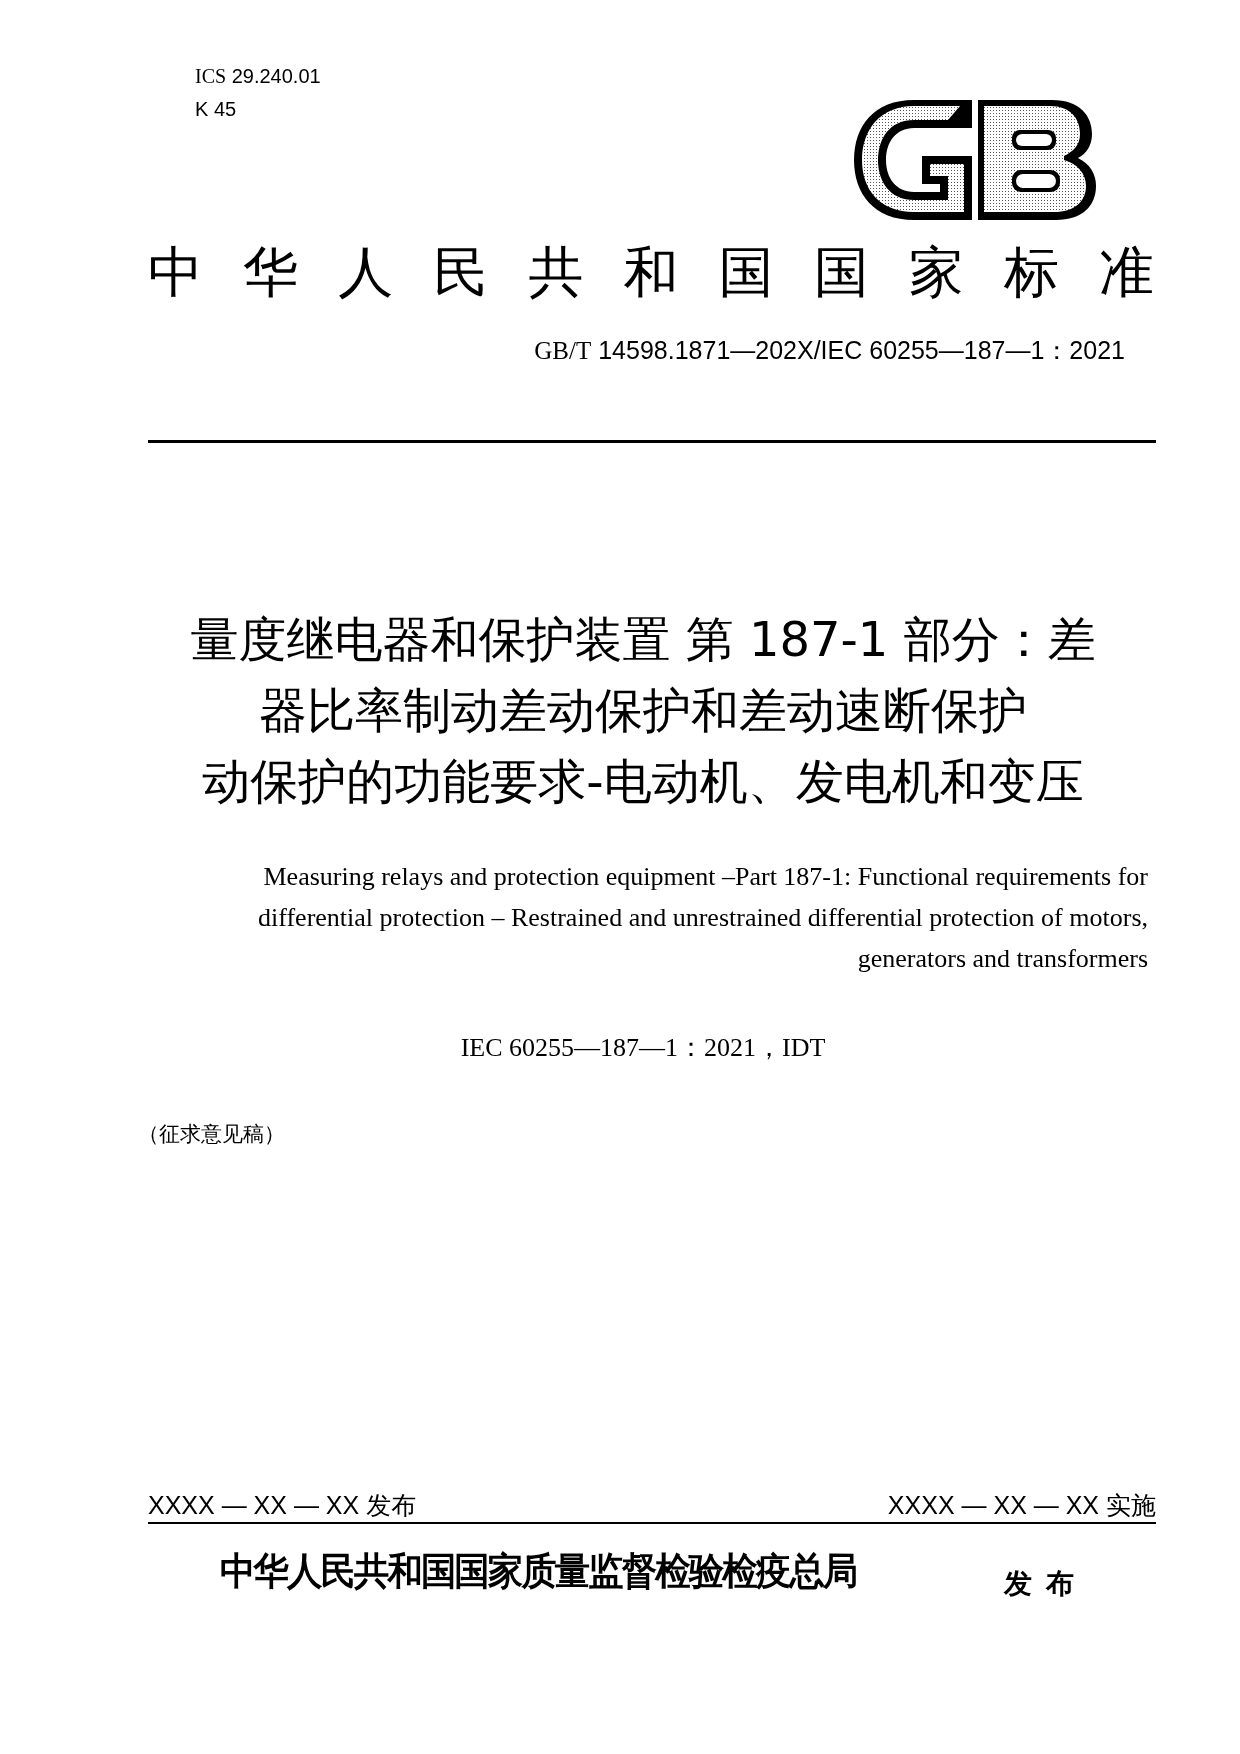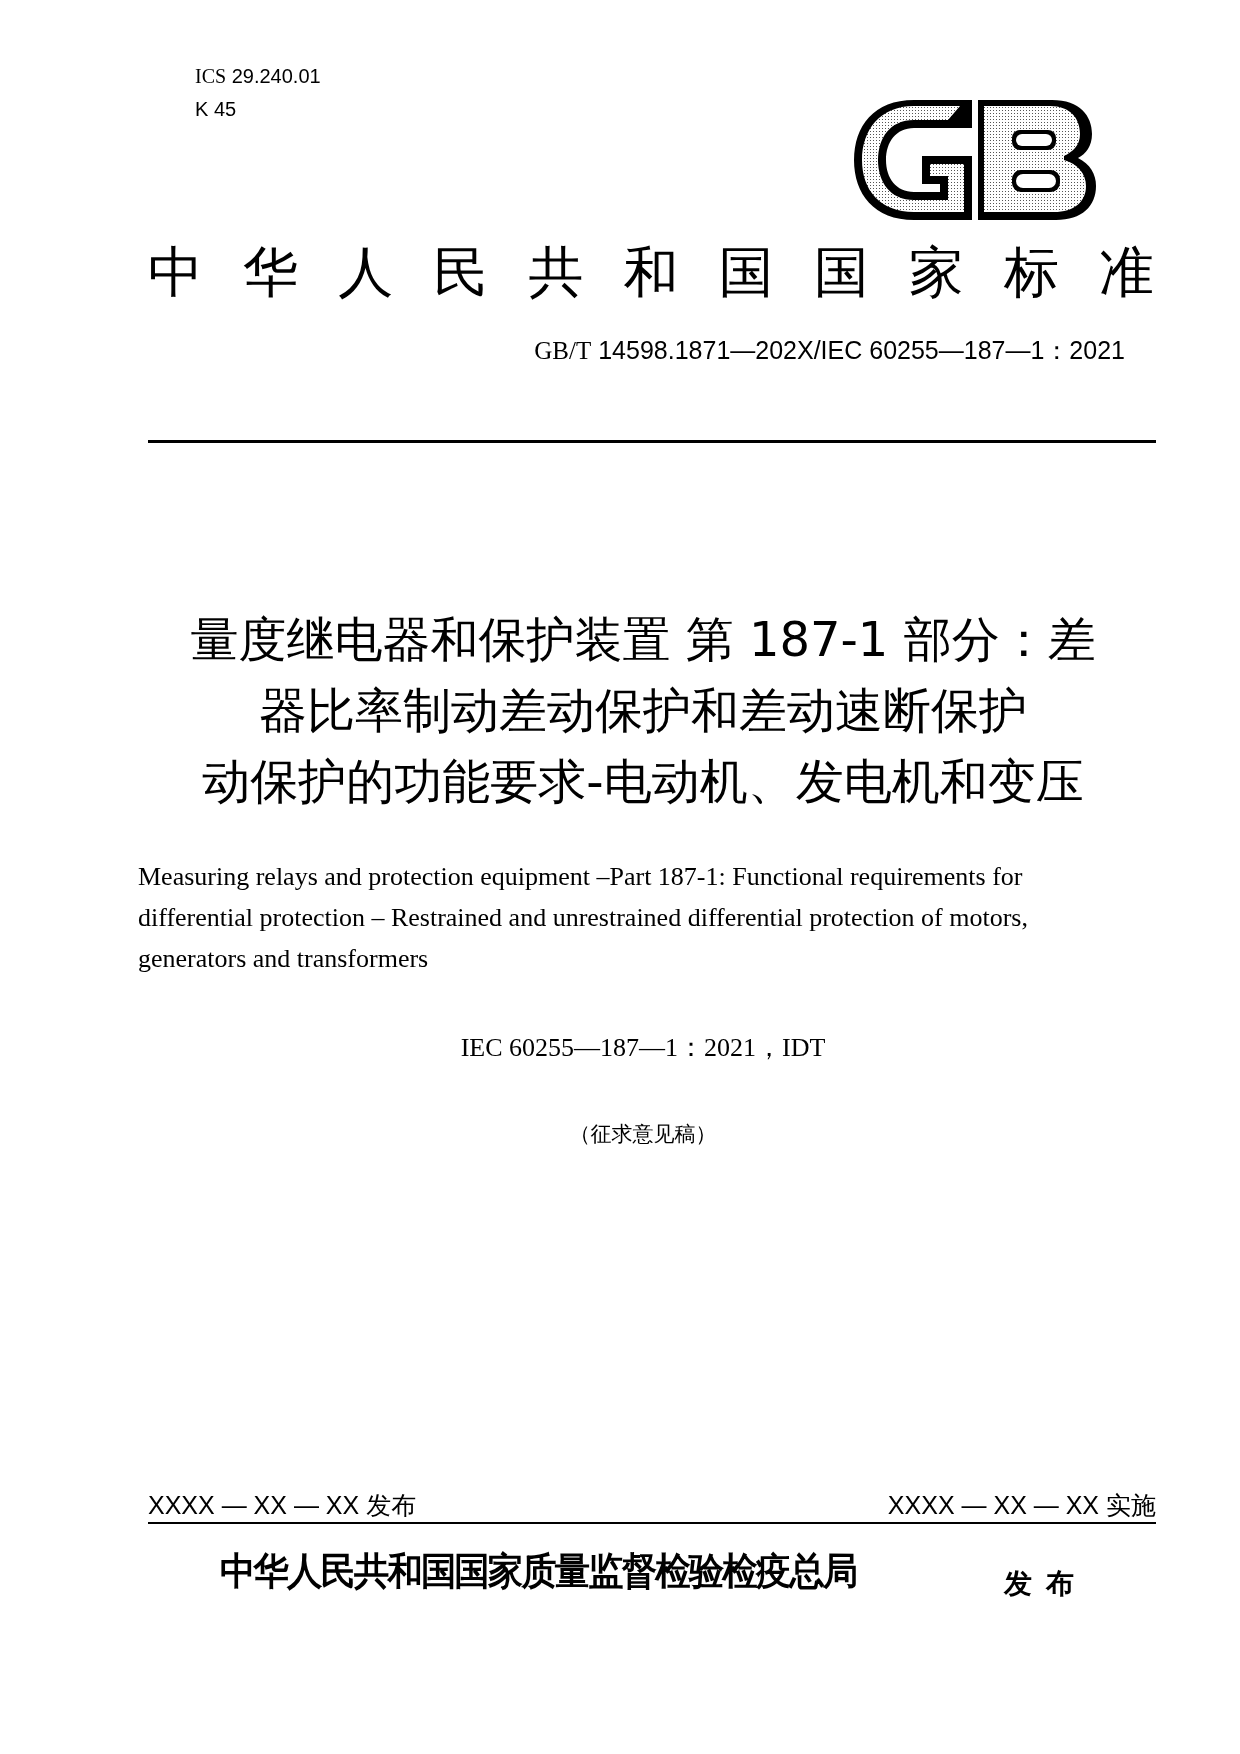--- a/index.html
+++ b/index.html
@@ -10,25 +10,25 @@
   #ics { top: 64px; }
   #ccs { top: 97px; }
   #gb-logo { left: 852px; top: 98px; width: 246px; height: 124px; }
   #std-title { left: 148px; top: 240px; width: 1010px; text-align: justify; text-align-last: justify;
     font-family: "DejaVu Serif", "Liberation Serif", serif; font-size: 55px; line-height: 64px; font-weight: normal; letter-spacing: 4px; }
   #std-code { right: 115px; top: 334px; font-family: "Liberation Sans", sans-serif; font-size: 25px; line-height: 32px; }
   #std-code .serif { font-family: "Liberation Serif", serif; }
   #top-rule { left: 148px; top: 440px; width: 1008px; height: 3px; background: #000; }
   #cn-title { left: 138px; top: 604px; width: 1010px; text-align: center;
     font-family: "DejaVu Sans", "Liberation Sans", sans-serif; font-size: 48px; line-height: 71px; }
-  #en-title { left: 138px; top: 856px; width: 1010px; text-align: left;
+  #en-title { left: 138px; top: 856px; width: 1010px; text-align: right;
     font-family: "Liberation Serif", serif; font-size: 26px; line-height: 41px; }
   #iec-ref { left: 138px; top: 1032px; width: 1010px; text-align: center;
     font-family: "Liberation Serif", serif; font-size: 26px; line-height: 32px; }
-  #draft-label { left: 138px; top: 1120px; width: 1010px; text-align: center;
+  #draft-label { left: 138px; top: 1120px; width: 1010px; 
     font-family: "DejaVu Sans", sans-serif; font-size: 21px; line-height: 28px; }
   #date-row { left: 148px; top: 1490px; width: 1008px; display: flex; justify-content: space-between;
     font-family: "Liberation Sans", sans-serif; font-size: 25px; line-height: 30px; }
   #bottom-rule { left: 148px; top: 1522px; width: 1008px; height: 2px; background: #000; }
   #issuers { left: 220px; top: 1548px; }
   .issuer { font-family: "DejaVu Sans", sans-serif; font-weight: bold; font-size: 38px; line-height: 46px; white-space: nowrap; }
   #issuer-1 { letter-spacing: -2px; transform: scaleX(0.93); transform-origin: left; }
   #issuer-2 { letter-spacing: 24px; }
   #publish-label { left: 968px; top: 1565px; font-family: "DejaVu Sans", sans-serif; font-weight: bold; font-size: 28px; letter-spacing: 14px; margin-left: 36px; }
 </style>

